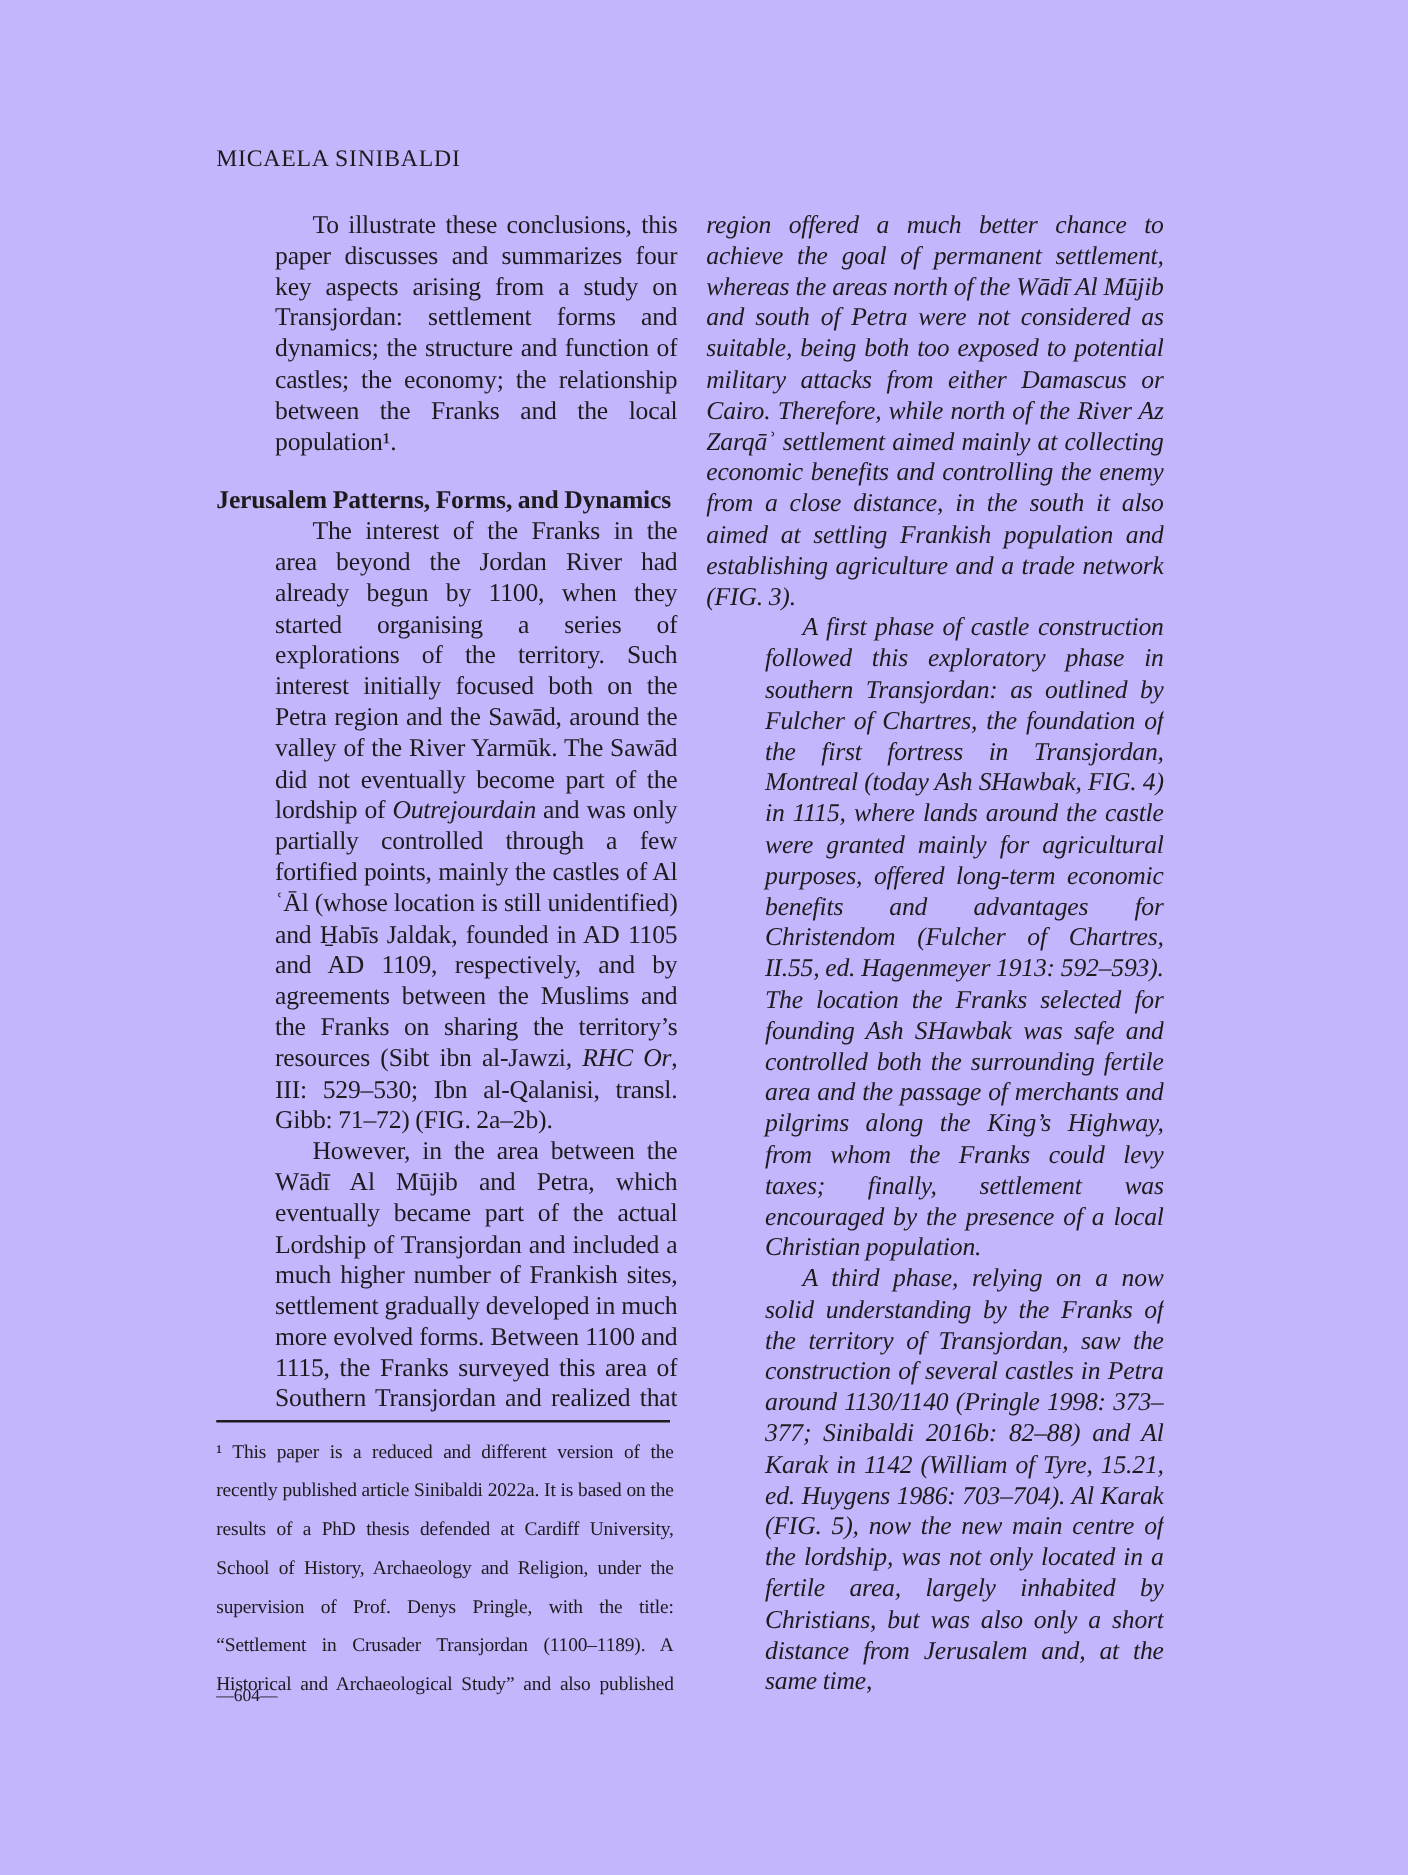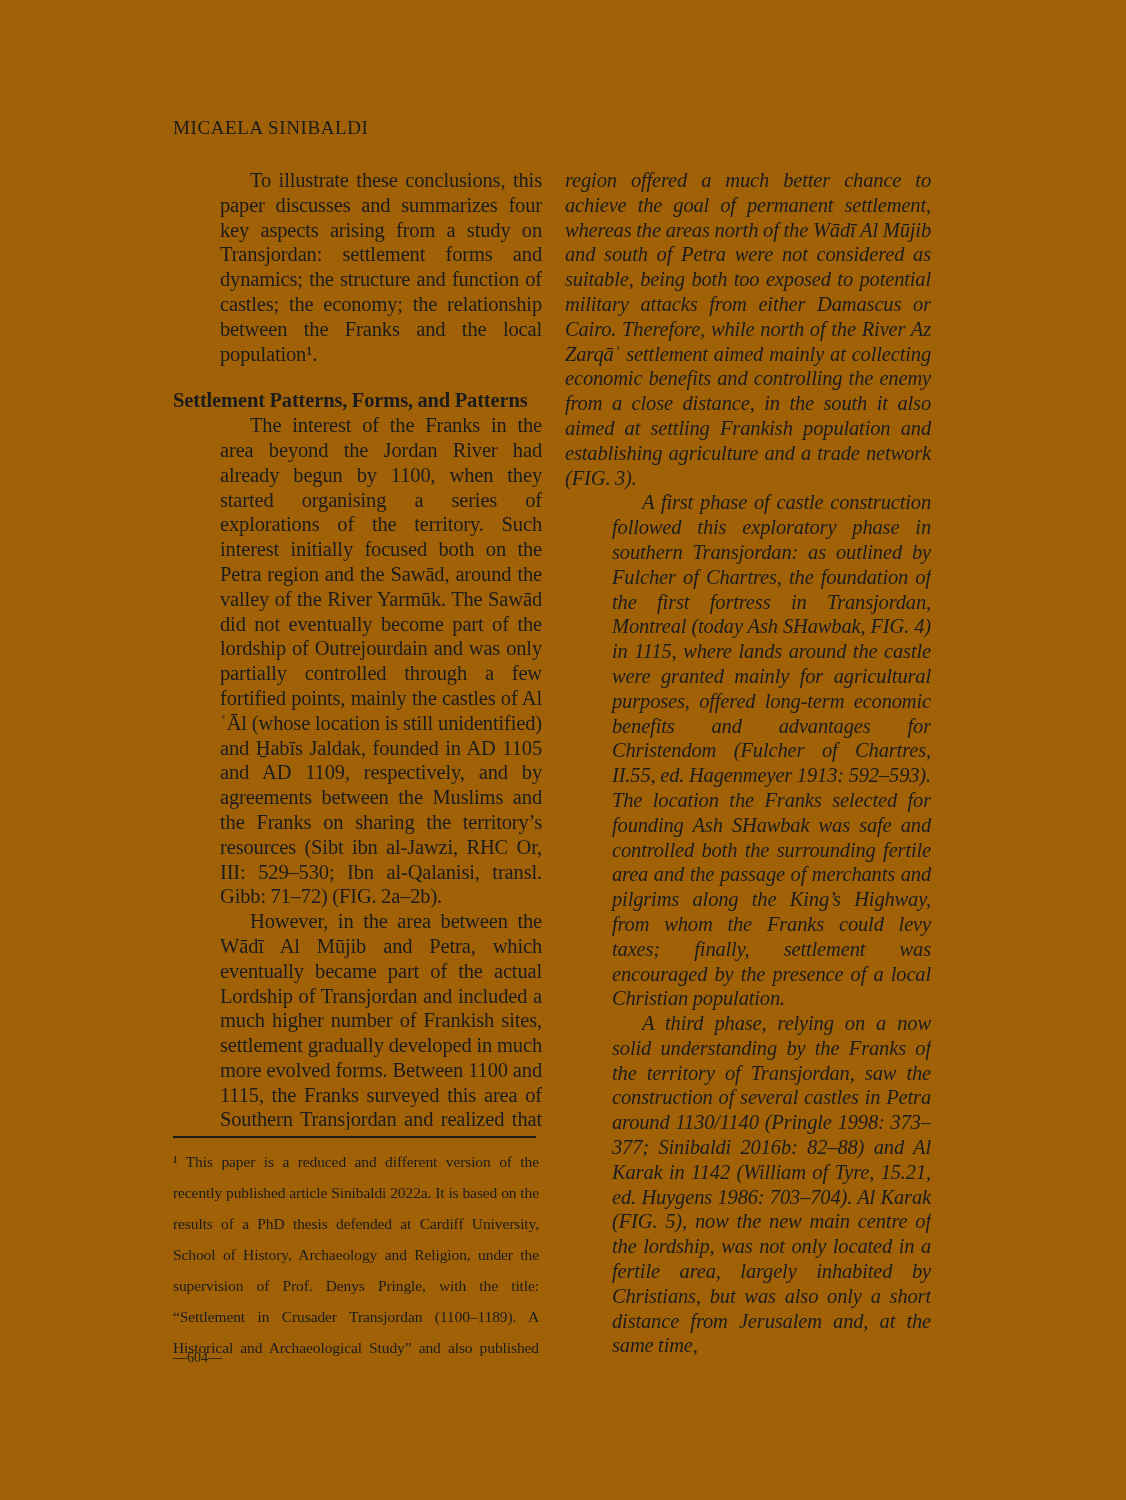--- a/index.html
+++ b/index.html
@@ -1,20 +1,20 @@
 <!DOCTYPE html>
 <html lang="en"><head>
 <meta charset="utf-8">
 <style>
   html, body { margin: 0; padding: 0; background: #e8e8e8; }
   .page {
     position: relative;
     width: 1126px;
     height: 1500px;
-    background: #a16207;
+    background: #c4b5fd;
     margin: 0 auto;
     font-family: "Liberation Serif", "DejaVu Serif", serif;
     color: #1c1c1c;
     overflow: hidden;
   }
   .author-header {
     position: absolute;
     left: 173px;
     top: 117px;
     font-size: 19px;
@@ -35,21 +35,21 @@
   .col-left  { left: 173px; width: 369px; height: 962px; }
   .col-right { left: 565px; width: 366px; height: 1192px; font-style: italic; }
   .col p { margin: 0; }
   .col p.indent { text-indent: 30px; margin-left: 47px; }
   .section-heading {
     font-size: 20.5px;
     font-weight: bold;
     margin: 22px 0 0 0;
     text-align: justify;
   }
-  .it { }
+  .it { font-style: italic; }
   .footnote-rule {
     position: absolute;
     left: 173px;
     top: 1136px;
     width: 363px;
     height: 2px;
     background: #1c1c1c;
   }
   .footnote {
     position: absolute;
@@ -74,21 +74,21 @@
 </style>
 </head>
 <body>
 
 <div class="page">
 
   <div class="author-header">MICAELA SINIBALDI</div>
 
   <div class="col col-left">
     <p class="indent"><span>To illustrate these conclusions, this paper discusses and summarizes four key aspects arising from a study on Transjordan: settlement forms and dynamics; the structure and function of castles; the economy; the relationship between the Franks and the local population¹.</span></p>
-    <h2 class="section-heading"><span>Settlement Patterns, Forms, and Patterns</span></h2>
+    <h2 class="section-heading"><span>Jerusalem Patterns, Forms, and Dynamics</span></h2>
     <p class="indent"><span>The interest of the Franks in the area beyond the Jordan River had already begun by 1100, when they started organising a series of explorations of the territory. Such interest initially focused both on the Petra region and the Sawād, around the valley of the River Yarmūk. The Sawād did not eventually become part of the lordship of </span><span class="it">Outrejourdain</span><span> and was only partially controlled through a few fortified points, mainly the castles of Al ʿĀl (whose location is still unidentified) and H̱abīs Jaldak, founded in AD 1105 and AD 1109, respectively, and by agreements between the Muslims and the Franks on sharing the territory’s resources (Sibt ibn al-Jawzi, </span><span class="it">RHC Or</span><span>, III: 529–530; Ibn al-Qalanisi, transl. Gibb: 71–72) (FIG. 2a–2b).</span></p>
     <p class="indent"><span>However, in the area between the Wādī Al Mūjib and Petra, which eventually became part of the actual Lordship of Transjordan and included a much higher number of Frankish sites, settlement gradually developed in much more evolved forms. Between 1100 and 1115, the Franks surveyed this area of Southern Transjordan and realized that this</span></p>
   </div>
 
   <div class="col col-right">
     <p><span>region offered a much better chance to achieve the goal of permanent settlement, whereas the areas north of the Wādī Al Mūjib and south of Petra were not considered as suitable, being both too exposed to potential military attacks from either Damascus or Cairo. Therefore, while north of the River Az Zarqāʾ settlement aimed mainly at collecting economic benefits and controlling the enemy from a close distance, in the south it also aimed at settling Frankish population and establishing agriculture and a trade network (FIG. 3).</span></p>
     <p class="indent"><span>A first phase of castle construction followed this exploratory phase in southern Transjordan: as outlined by Fulcher of Chartres, the foundation of the first fortress in Transjordan, Montreal (today Ash SHawbak, FIG. 4) in 1115, where lands around the castle were granted mainly for agricultural purposes, offered long-term economic benefits and advantages for Christendom (Fulcher of Chartres, II.55, ed. Hagenmeyer 1913: 592–593). The location the Franks selected for founding Ash SHawbak was safe and controlled both the surrounding fertile area and the passage of merchants and pilgrims along the King’s Highway, from whom the Franks could levy taxes; finally, settlement was encouraged by the presence of a local Christian population.</span></p>
     <p class="indent"><span>A third phase, relying on a now solid understanding by the Franks of the territory of Transjordan, saw the construction of several castles in Petra around 1130/1140 (Pringle 1998: 373–377; Sinibaldi 2016b: 82–88) and Al Karak in 1142 (William of Tyre, 15.21, ed. Huygens 1986: 703–704). Al Karak (FIG. 5), now the new main centre of the lordship, was not only located in a fertile area, largely inhabited by Christians, but was also only a short distance from Jerusalem and, at the same time,</span></p>
   </div>
 

